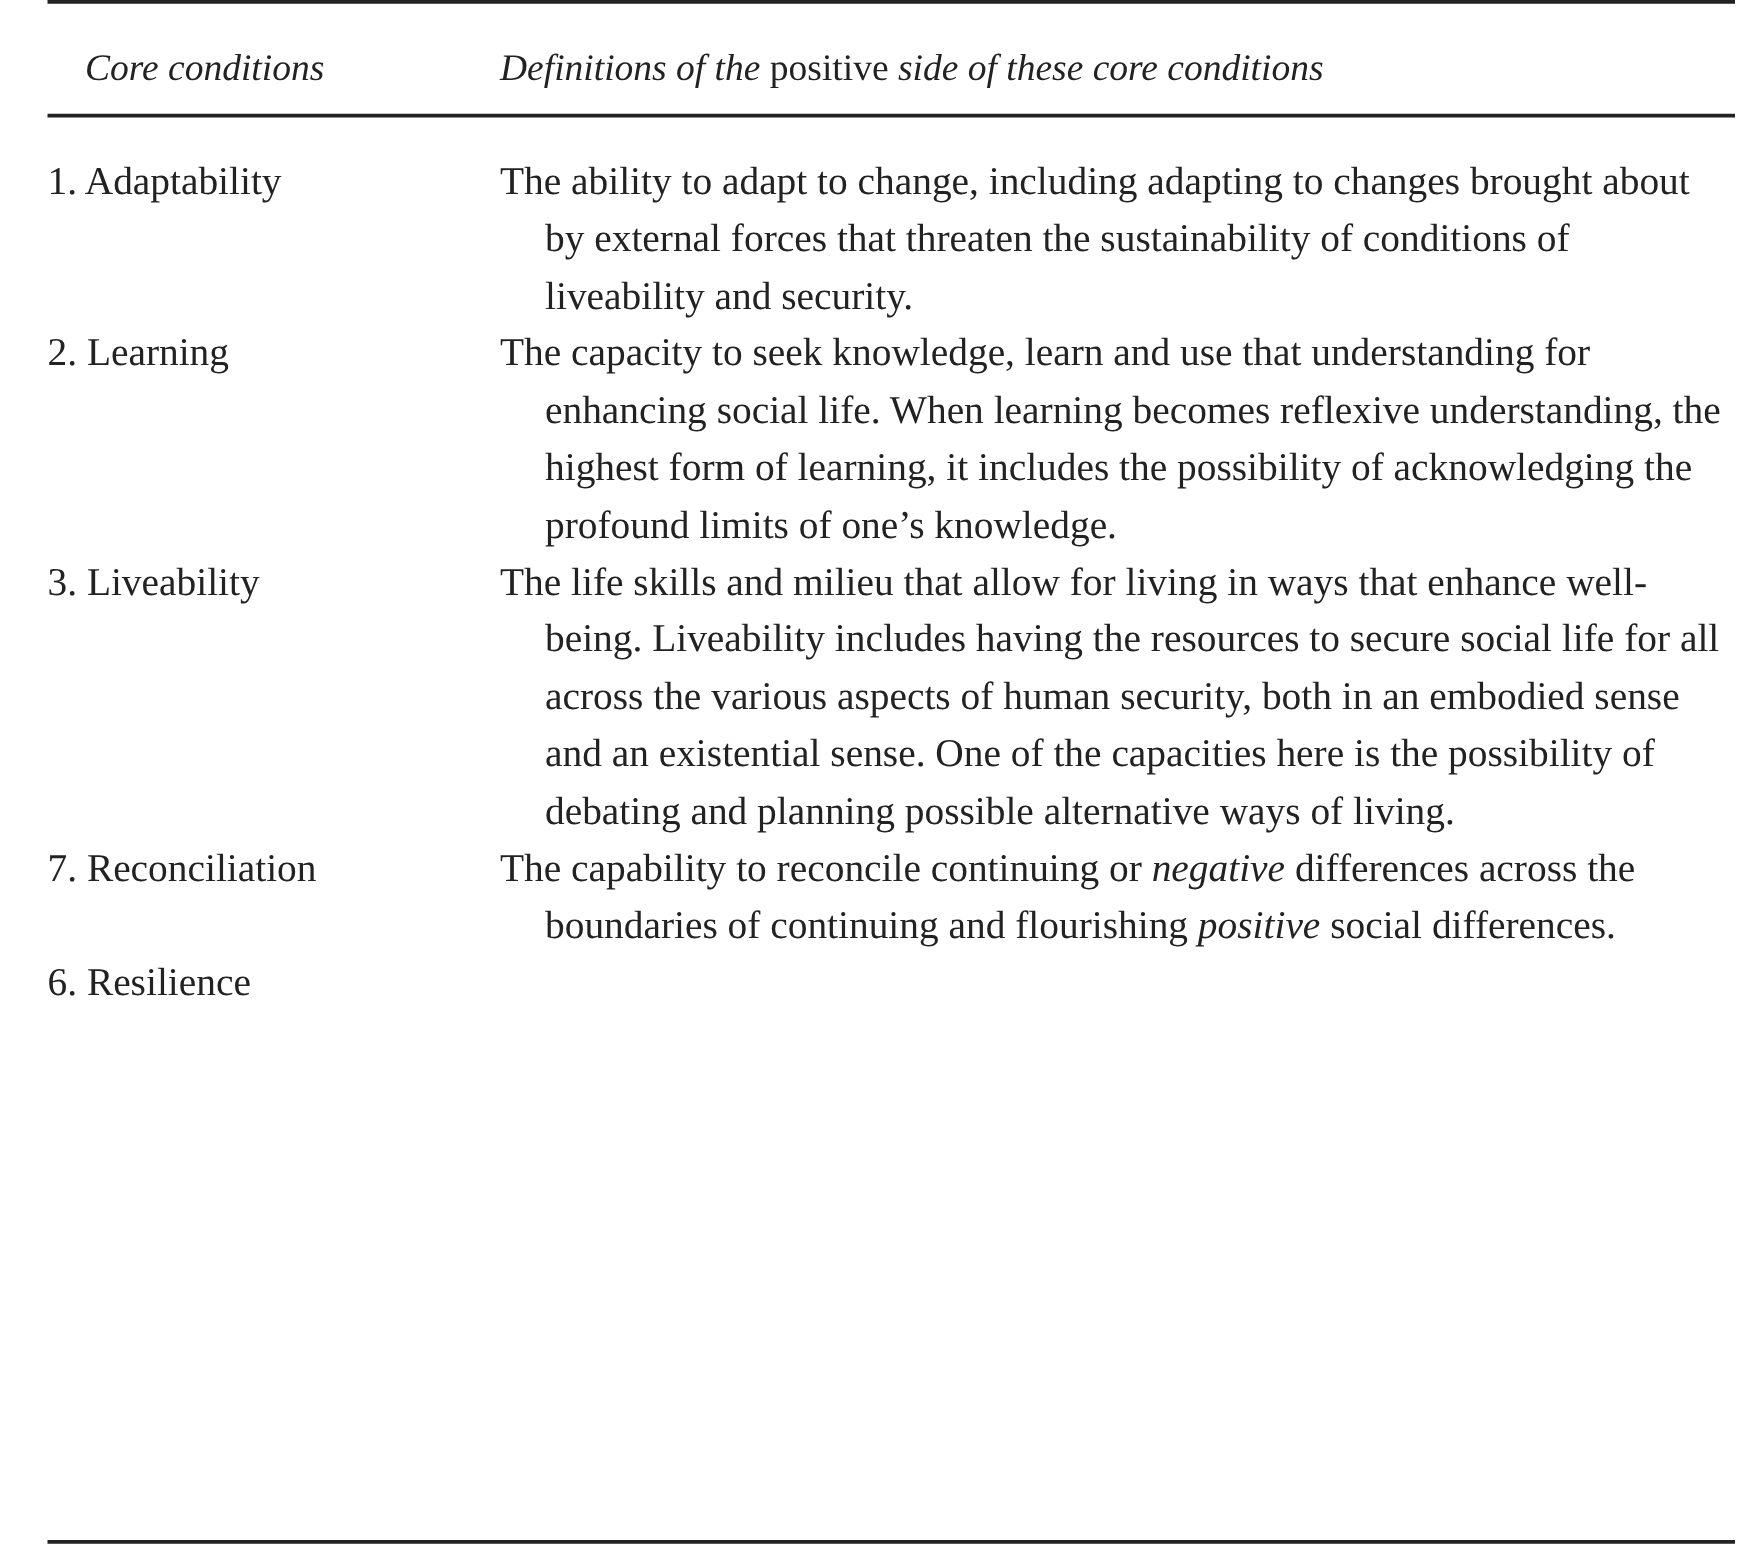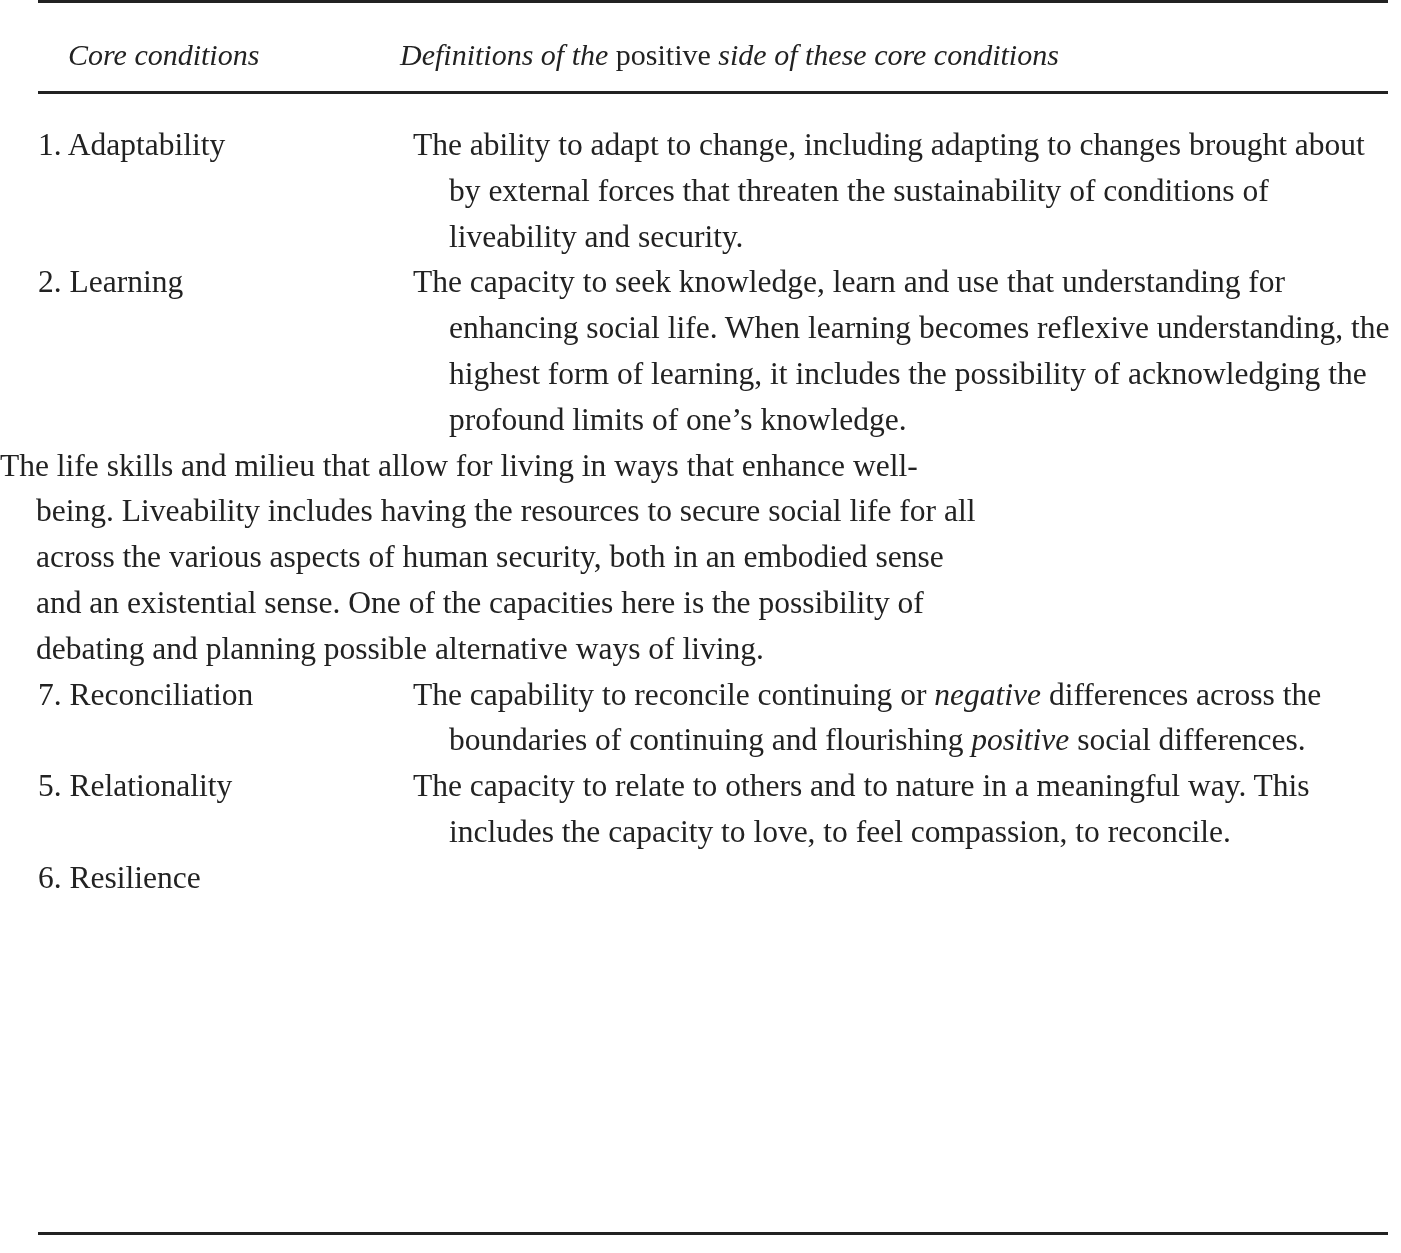--- a/index.html
+++ b/index.html
@@ -10,21 +10,21 @@
     }
     .rule { position: absolute; left: 38px; width: 1350px; background: #222222; }
     .rule.top { top: 0px; height: 3px; }
     .rule.mid { top: 91px; height: 3px; }
     .rule.bottom { top: 1232px; height: 3px; }
     .header { position: absolute; top: 32px; left: 0; width: 1401px; font-size: 30px; line-height: 46px; }
     .header .c1 { position: absolute; left: 39px; font-style: italic; margin-left: 29px; }
     .header .c2 { position: absolute; left: 400px; white-space: nowrap; }
     .header .c2 i { }
     .rows { position: absolute; top: 122px; left: 0; width: 1401px; font-size: 31.5px; line-height: 45.8px; }
-    .row { position: relative; display: flex; justify-content: space-between; }
+    .row { position: relative; display: flex; }
     .row .cond { width: 362px; padding-left: 38px; box-sizing: content-box; white-space: nowrap; }
     .row .def { width: 952px; padding-left: 36px; text-indent: -36px; }
     .row .def i { }
   </style>
 </head>
 <body>
 
 <div class="rule top"></div>
 
 <div class="header">
@@ -39,28 +39,25 @@
 <div class="rows">
   <div class="row">
     <div class="cond">1. Adaptability</div>
     <div class="def"><span>The ability to adapt to change, including adapting to changes brought about by external forces that threaten the sustainability of conditions of liveability and security.</span></div>
   </div>
   <div class="row">
     <div class="cond">2. Learning</div>
     <div class="def"><span>The capacity to seek knowledge, learn and use that understanding for enhancing social life. When learning becomes reflexive understanding, the highest form of learning, it includes the possibility of acknowledging the profound limits of one’s knowledge.</span></div>
   </div>
   <div class="row">
+    <div class="cond">3. Liveability</div>
     <div class="def"><span>The life skills and milieu that allow for living in ways that enhance well-being. Liveability includes having the resources to secure social life for all across the various aspects of human security, both in an embodied sense and an existential sense. One of the capacities here is the possibility of debating and planning possible alternative ways of living.</span></div>
   </div>
   <div class="row">
     <div class="cond">7. Reconciliation</div>
     <div class="def"><span>The capability to reconcile continuing or </span><i>negative</i><span> differences across the boundaries of continuing and flourishing </span><i>positive</i><span> social differences.</span></div>
-  </div>
-  <div class="row">
-    <div class="cond">5. Relationality</div>
-    <div class="def"><span>The capacity to relate to others and to nature in a meaningful way. This includes the capacity to love, to feel compassion, to reconcile.</span></div>
   </div>
   <div class="row">
     <div class="cond">6. Resilience</div>
   </div>
 </div>
 
 <div class="rule bottom"></div>
 
 </body></html>

